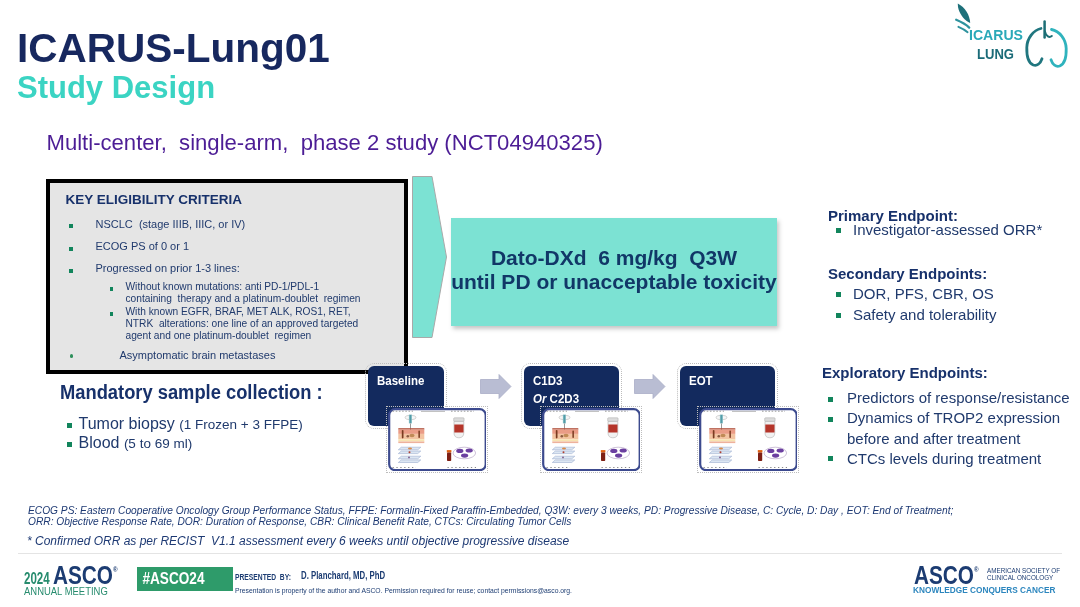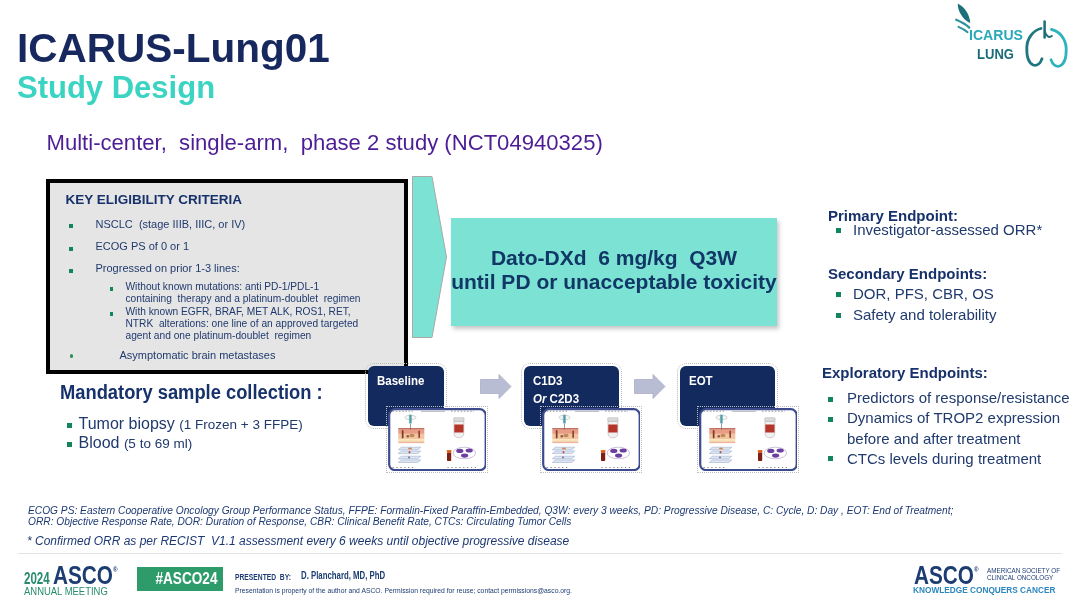--- a/index.html
+++ b/index.html
@@ -167,21 +167,21 @@
 
 <div class="abs i" style="left:28px;top:504.5px;font-size:10.2px;line-height:11.6px;color:#1d3973;">ECOG PS: Eastern Cooperative Oncology Group Performance Status, FFPE: Formalin-Fixed Paraffin-Embedded, Q3W: every 3 weeks, PD: Progressive Disease, C: Cycle, D: Day , EOT: End of Treatment;<br>ORR: Objective Response Rate, DOR: Duration of Response, CBR: Clinical Benefit Rate, CTCs: Circulating Tumor Cells</div>
 <div class="abs i" style="left:27px;top:533.5px;font-size:12px;color:#1d3973;">* Confirmed ORR as per RECIST&nbsp; V1.1 assessment every 6 weeks until objective progressive disease</div>
 
 <div class="abs" style="left:18px;top:553px;width:1044px;height:1px;background:#e4e4e4;"></div>
 
 <div class="abs b" style="left:23.5px;top:570px;font-size:16px;color:#278c6e;transform:scaleX(.72);transform-origin:left;">2024</div>
 <div class="abs b" style="left:52.5px;top:560.5px;font-size:25px;color:#1c3c72;transform:scaleX(.83);transform-origin:left;">ASCO<span style="font-size:7.5px;vertical-align:12px;">®</span></div>
 <div class="abs" style="left:23.5px;top:584.5px;font-size:11px;color:#278c6e;transform:scaleX(.86);transform-origin:left;">ANNUAL MEETING</div>
 
-<div class="abs" style="left:137px;top:567px;width:86px;height:24px;background:#2e9b6a;display:flex;align-items:center;justify-content:flex-end;">
+<div class="abs" style="left:137px;top:567px;width:96px;height:24px;background:#2e9b6a;display:flex;align-items:center;justify-content:flex-start;">
   <span class="b" style="display:inline-block;font-size:16px;color:#fff;transform:scaleX(.85);">#ASCO24</span>
   </div>
 
 <div class="abs b" style="left:235px;top:571.5px;font-size:8.3px;color:#1c3c72;transform:scaleX(.81);transform-origin:left;">PRESENTED&nbsp; BY:</div>
 <div class="abs b" style="left:301px;top:569.5px;font-size:10px;color:#1c3c72;transform:scaleX(.78);transform-origin:left;">D. Planchard, MD, PhD</div>
 <div class="abs" style="left:235px;top:585.5px;font-size:7.5px;color:#1c3c72;transform:scaleX(.905);transform-origin:left;">Presentation is property of the author and ASCO. Permission required for reuse; contact permissions@asco.org.</div>
 
 <div class="abs b" style="left:914px;top:560.5px;font-size:25px;color:#1c3c72;transform:scaleX(.83);transform-origin:left;">ASCO<span style="font-size:7.5px;vertical-align:12px;">®</span></div>
 <div class="abs" style="left:987px;top:566.5px;font-size:7px;line-height:7.2px;color:#1c3c72;transform:scaleX(.9);transform-origin:left;">AMERICAN SOCIETY OF<br>CLINICAL ONCOLOGY</div>
 <div class="abs b" style="left:913px;top:584.8px;font-size:9.3px;color:#2c86be;transform:scaleX(.89);transform-origin:left;">KNOWLEDGE CONQUERS CANCER</div>

